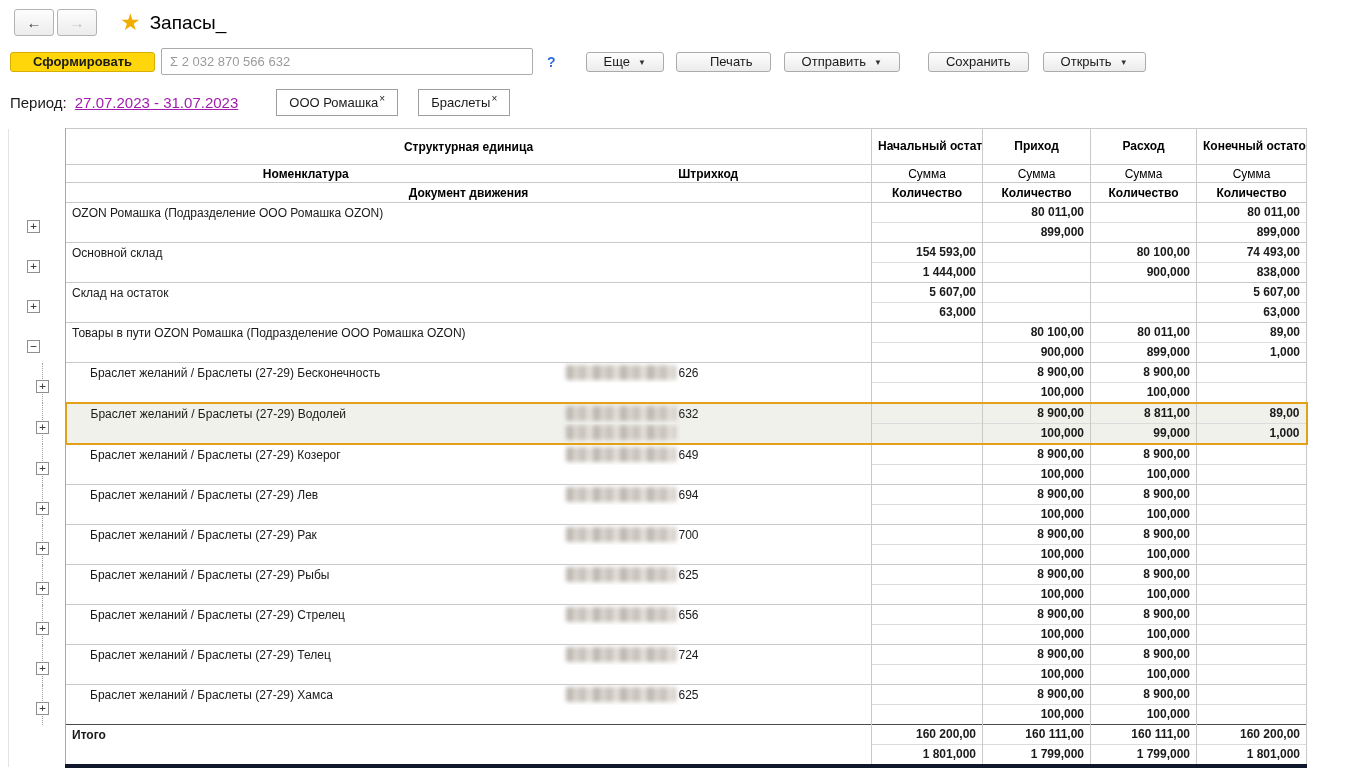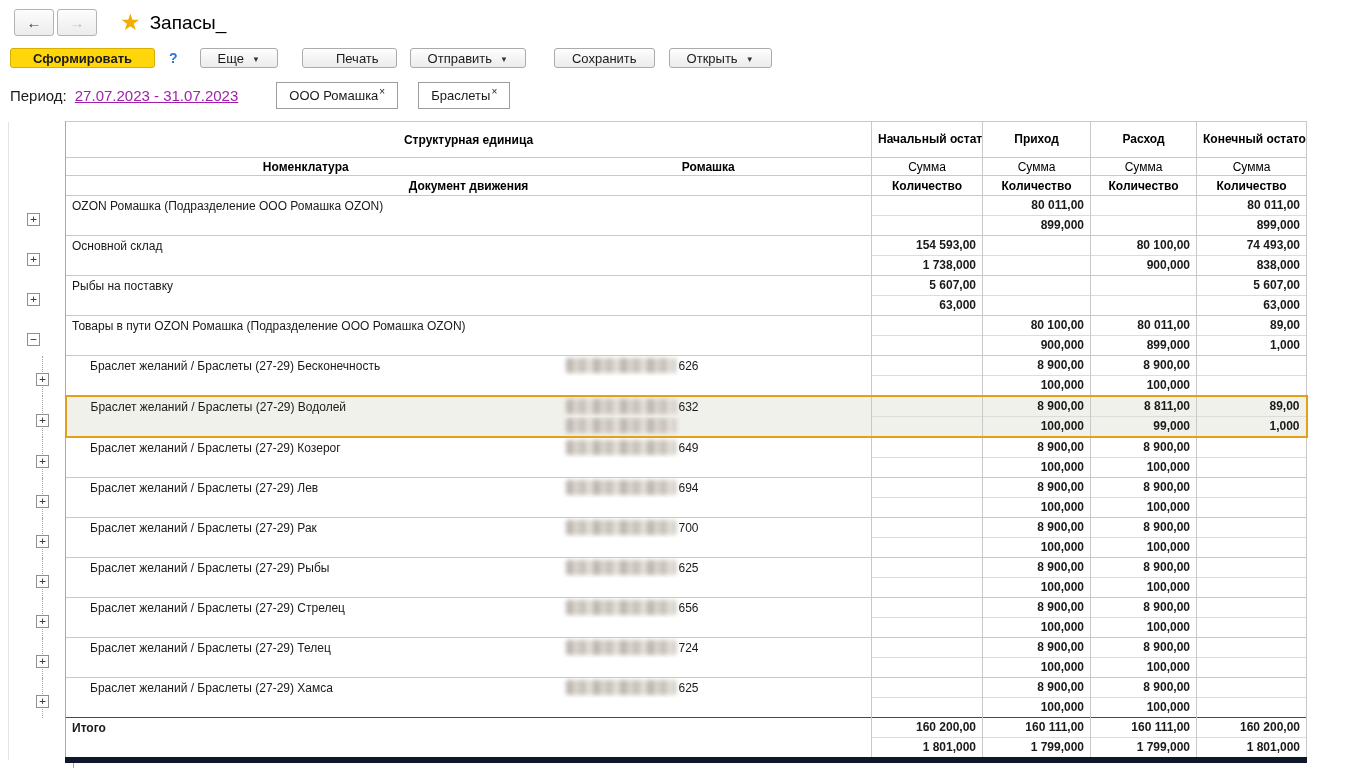--- a/index.html
+++ b/index.html
@@ -31,21 +31,21 @@
     cursor:pointer; white-space:nowrap;
   }
   .btn-primary { background:#ffd60a; border-color:#d8ae00; font-weight:700; padding:0 22px; }
   .sum-field {
     width:372px; height:27px; border:1px solid #ababab; border-radius:2px;
     margin-left:6px; padding:0 8px; font-size:13px; font-family:inherit;
   }
   .sum-field::placeholder { color:#9b9b9b; }
   .help { color:#2e6fd9; font-weight:700; margin-left:14px; font-size:14px; cursor:pointer; text-decoration:none; }
   .caret { font-size:8px; margin-left:8px; color:#333; vertical-align:1px; }
-  .ml20 { margin-left:22px;text-align:center; } .ml24 { margin-left:24px;padding-left:33px; } .ml12 { margin-left:13px; }
+  .ml20 { margin-left:30px;text-align:center; } .ml24 { margin-left:12px;padding-left:33px; } .ml12 { margin-left:13px; }
   .ml28 { margin-left:28px; } .ml14 { margin-left:14px; }
 
   
   .period-row { display:flex; align-items:center; padding:6px 0 12px 10px; font-size:15px; }
   .period-value { margin-left:8px; color:#a21caf; text-decoration:underline; cursor:pointer; }
   .tag {
     border:1px solid #9e9e9e; padding:3px 12px 5px; margin-left:20px;
     font-size:13px; background:#fff; white-space:nowrap; cursor:pointer;
   }
   .tag.first { margin-left:38px; }
@@ -121,20 +121,21 @@
 
 <div class="topbar">
   <button class="nav-btn">←</button>
   <button class="nav-btn disabled">→</button>
   <span class="star">★</span>
   <h1 class="title">Запасы_</h1>
 </div>
 
 <div class="toolbar">
   <button class="btn btn-primary">Сформировать</button>
+  <input class="sum-field" readonly="" placeholder="Σ 2 032 870 566 632" style="">
   <a class="help">?</a>
   <button class="btn ml20">
     <span>Еще</span><span class="caret">▼</span>
   </button>
   <button class="btn ml24">Печать</button>
   <button class="btn ml12">
     <span>Отправить</span><span class="caret">▼</span>
   </button>
   <button class="btn ml28">Сохранить</button>
   <button class="btn ml14">
@@ -169,21 +170,21 @@
         <th class="gutter"></th>
         <th colspan="2">Структурная единица</th>
         <th class="hnum hgroup">Начальный остаток</th>
         <th class="hnum hgroup">Приход</th>
         <th class="hnum hgroup">Расход</th>
         <th class="hnum hgroup last">Конечный остаток</th>
       </tr>
       <tr class="h2">
         <th class="gutter"></th>
         <th>Номенклатура</th>
-        <th>Ромашка</th>
+        <th>Штрихкод</th>
         <th class="hnum hsum">Сумма</th>
         <th class="hnum hsum">Сумма</th>
         <th class="hnum hsum">Сумма</th>
         <th class="hnum hsum last">Сумма</th>
       </tr>
       <tr class="h3">
         <th class="gutter"></th>
         <th colspan="2">Документ движения</th>
         <th class="hnum hqty">Количество</th>
         <th class="hnum hqty">Количество</th>
@@ -218,30 +219,30 @@
           <td class="name lvl0">Основной склад</td>
           <td class="barcode"></td>
           <td class="num">154 593,00</td>
           <td class="num"></td>
           <td class="num">80 100,00</td>
           <td class="num last">74 493,00</td>
         </tr>
         <tr class="r2">
           <td class="name"></td>
           <td class="barcode"></td>
-          <td class="num qty">1 738,000</td>
+          <td class="num qty">1 444,000</td>
           <td class="num qty"></td>
           <td class="num qty">900,000</td>
           <td class="num qty last">838,000</td>
         </tr>
         <tr class="r1">
           <td class="gutter" rowspan="2">
             <div class="expander lvl0">+</div>
           </td>
-          <td class="name lvl0">Рыбы на поставку</td>
+          <td class="name lvl0">Склад на остаток</td>
           <td class="barcode"></td>
           <td class="num">5 607,00</td>
           <td class="num"></td>
           <td class="num"></td>
           <td class="num last">5 607,00</td>
         </tr>
         <tr class="r2">
           <td class="name"></td>
           <td class="barcode"></td>
           <td class="num qty">63,000</td>

